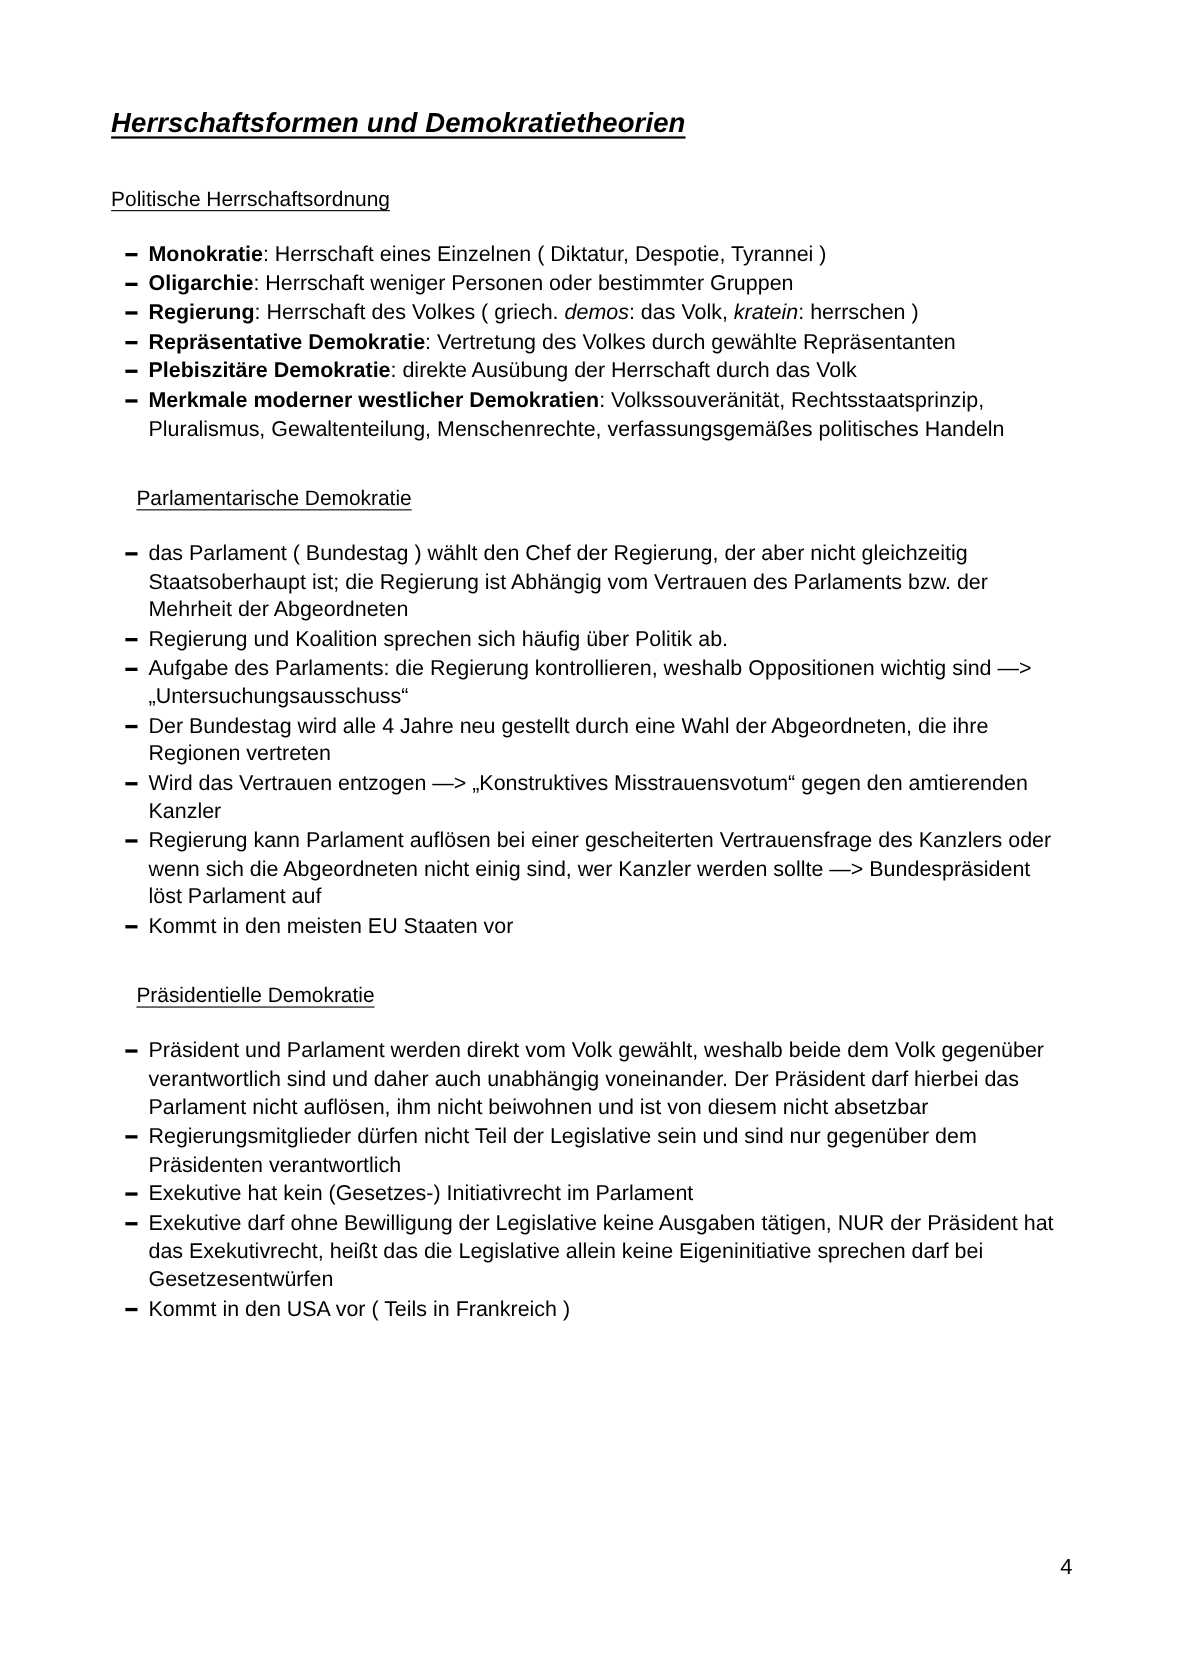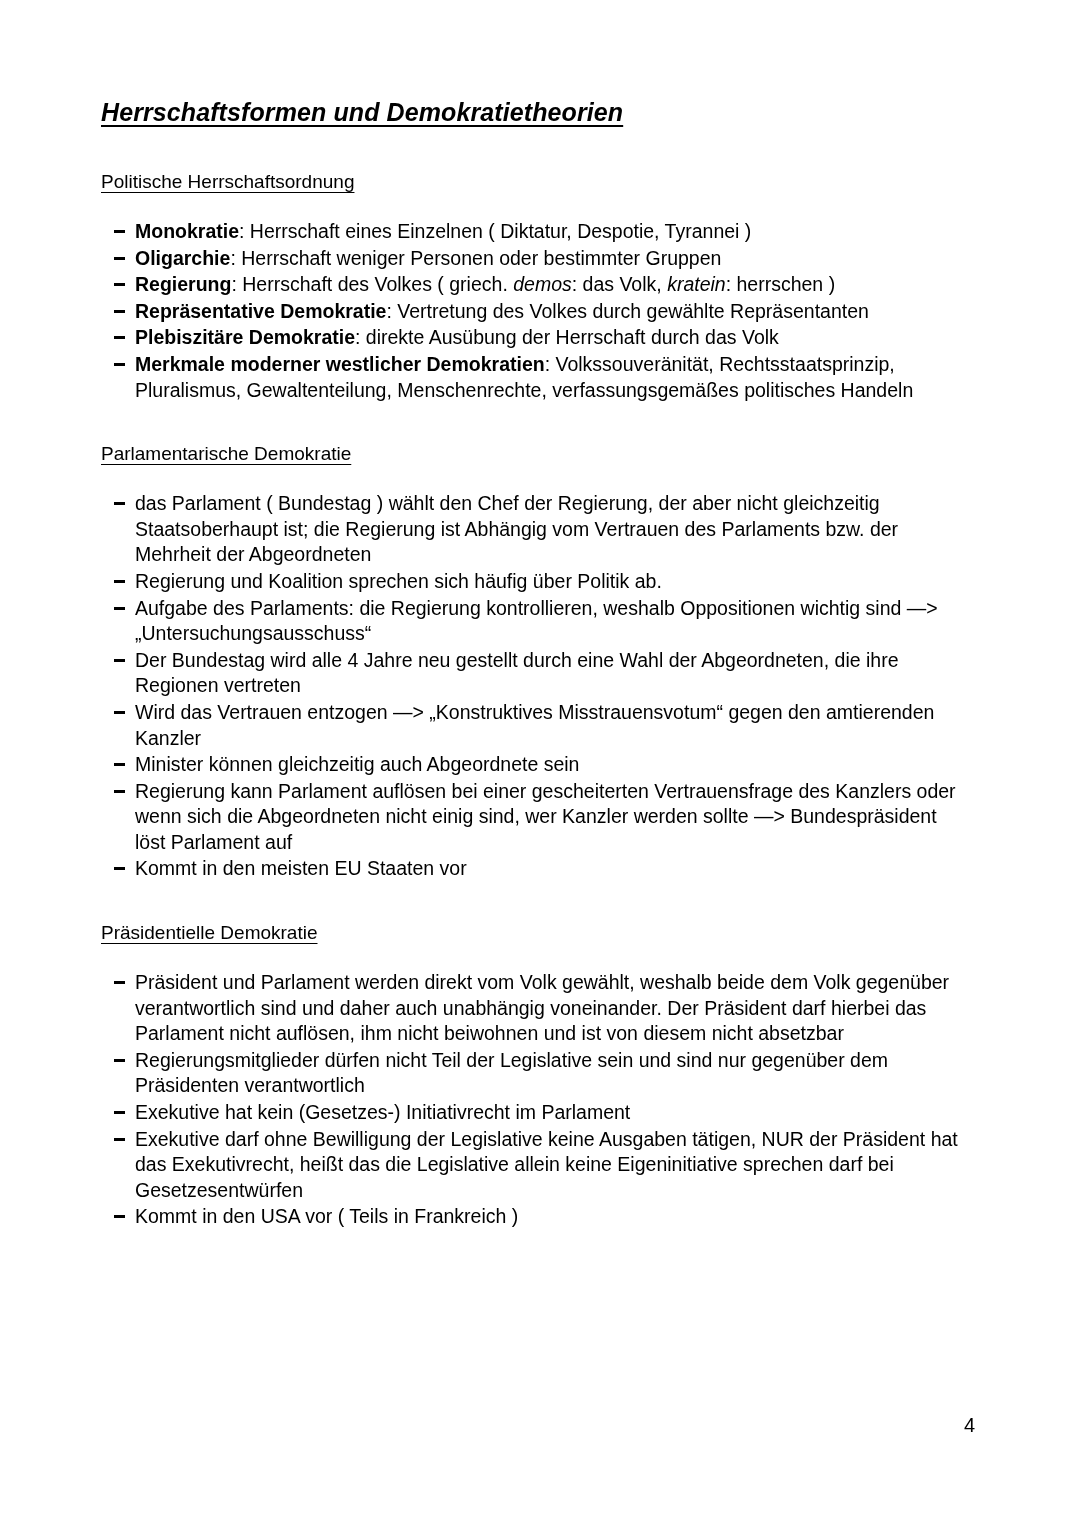--- a/index.html
+++ b/index.html
@@ -38,20 +38,21 @@
   .section-head {
     font-size: 19px;
     font-weight: normal;
     text-decoration: underline;
     text-underline-offset: 4px;
     line-height: 26px;
     margin: 0 0 24px 0;
   }
   .section-head.spaced-top {
     margin-top: 38px;
+    margin-left: 23px;
   }
   ul.bullets {
     list-style: none;
     margin: 12px;
     padding: 0;
   }
   ul.bullets > li {
     position: relative;
     padding-left: 22px;
     font-size: 19.5px;
@@ -128,21 +129,20 @@
   </ul>
 
   <h2 class="section-head spaced-top">Parlamentarische Demokratie</h2>
 
   <ul class="bullets list-parlament">
     <li>das Parlament ( Bundestag ) wählt den Chef der Regierung, der aber nicht gleichzeitig Staatsoberhaupt ist; die Regierung ist Abhängig vom Vertrauen des Parlaments bzw. der Mehrheit der Abgeordneten</li>
     <li>Regierung und Koalition sprechen sich häufig über Politik ab.</li>
     <li>Aufgabe des Parlaments: die Regierung kontrollieren, weshalb Oppositionen wichtig sind —&gt; „Untersuchungsausschuss“</li>
     <li>Der Bundestag wird alle 4 Jahre neu gestellt durch eine Wahl der Abgeordneten, die ihre Regionen vertreten</li>
     <li>Wird das Vertrauen entzogen —&gt; „Konstruktives Misstrauensvotum“ gegen den amtierenden Kanzler</li>
-    <li>Minister können gleichzeitig auch Abgeordnete sein</li>
     <li>Regierung kann Parlament auflösen bei einer gescheiterten Vertrauensfrage des Kanzlers oder wenn sich die Abgeordneten nicht einig sind, wer Kanzler werden sollte —&gt; Bundespräsident löst Parlament auf</li>
     <li>Kommt in den meisten EU Staaten vor</li>
   </ul>
 
   <h2 class="section-head spaced-top">Präsidentielle Demokratie</h2>
 
   <ul class="bullets list-praesident">
     <li>Präsident und Parlament werden direkt vom Volk gewählt, weshalb beide dem Volk gegenüber verantwortlich sind und daher auch unabhängig voneinander. Der Präsident darf hierbei das Parlament nicht auflösen, ihm nicht beiwohnen und ist von diesem nicht absetzbar</li>
     <li>Regierungsmitglieder dürfen nicht Teil der Legislative sein und sind nur gegenüber dem Präsidenten verantwortlich</li>
     <li>Exekutive hat kein (Gesetzes-) Initiativrecht im Parlament</li>

